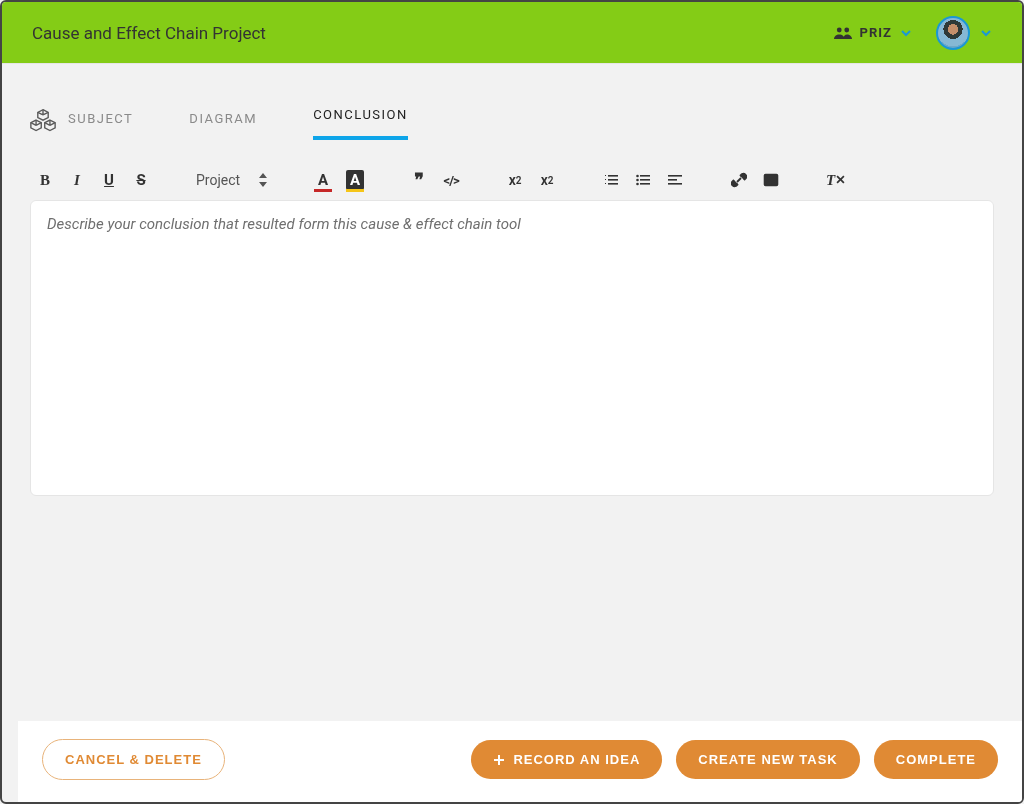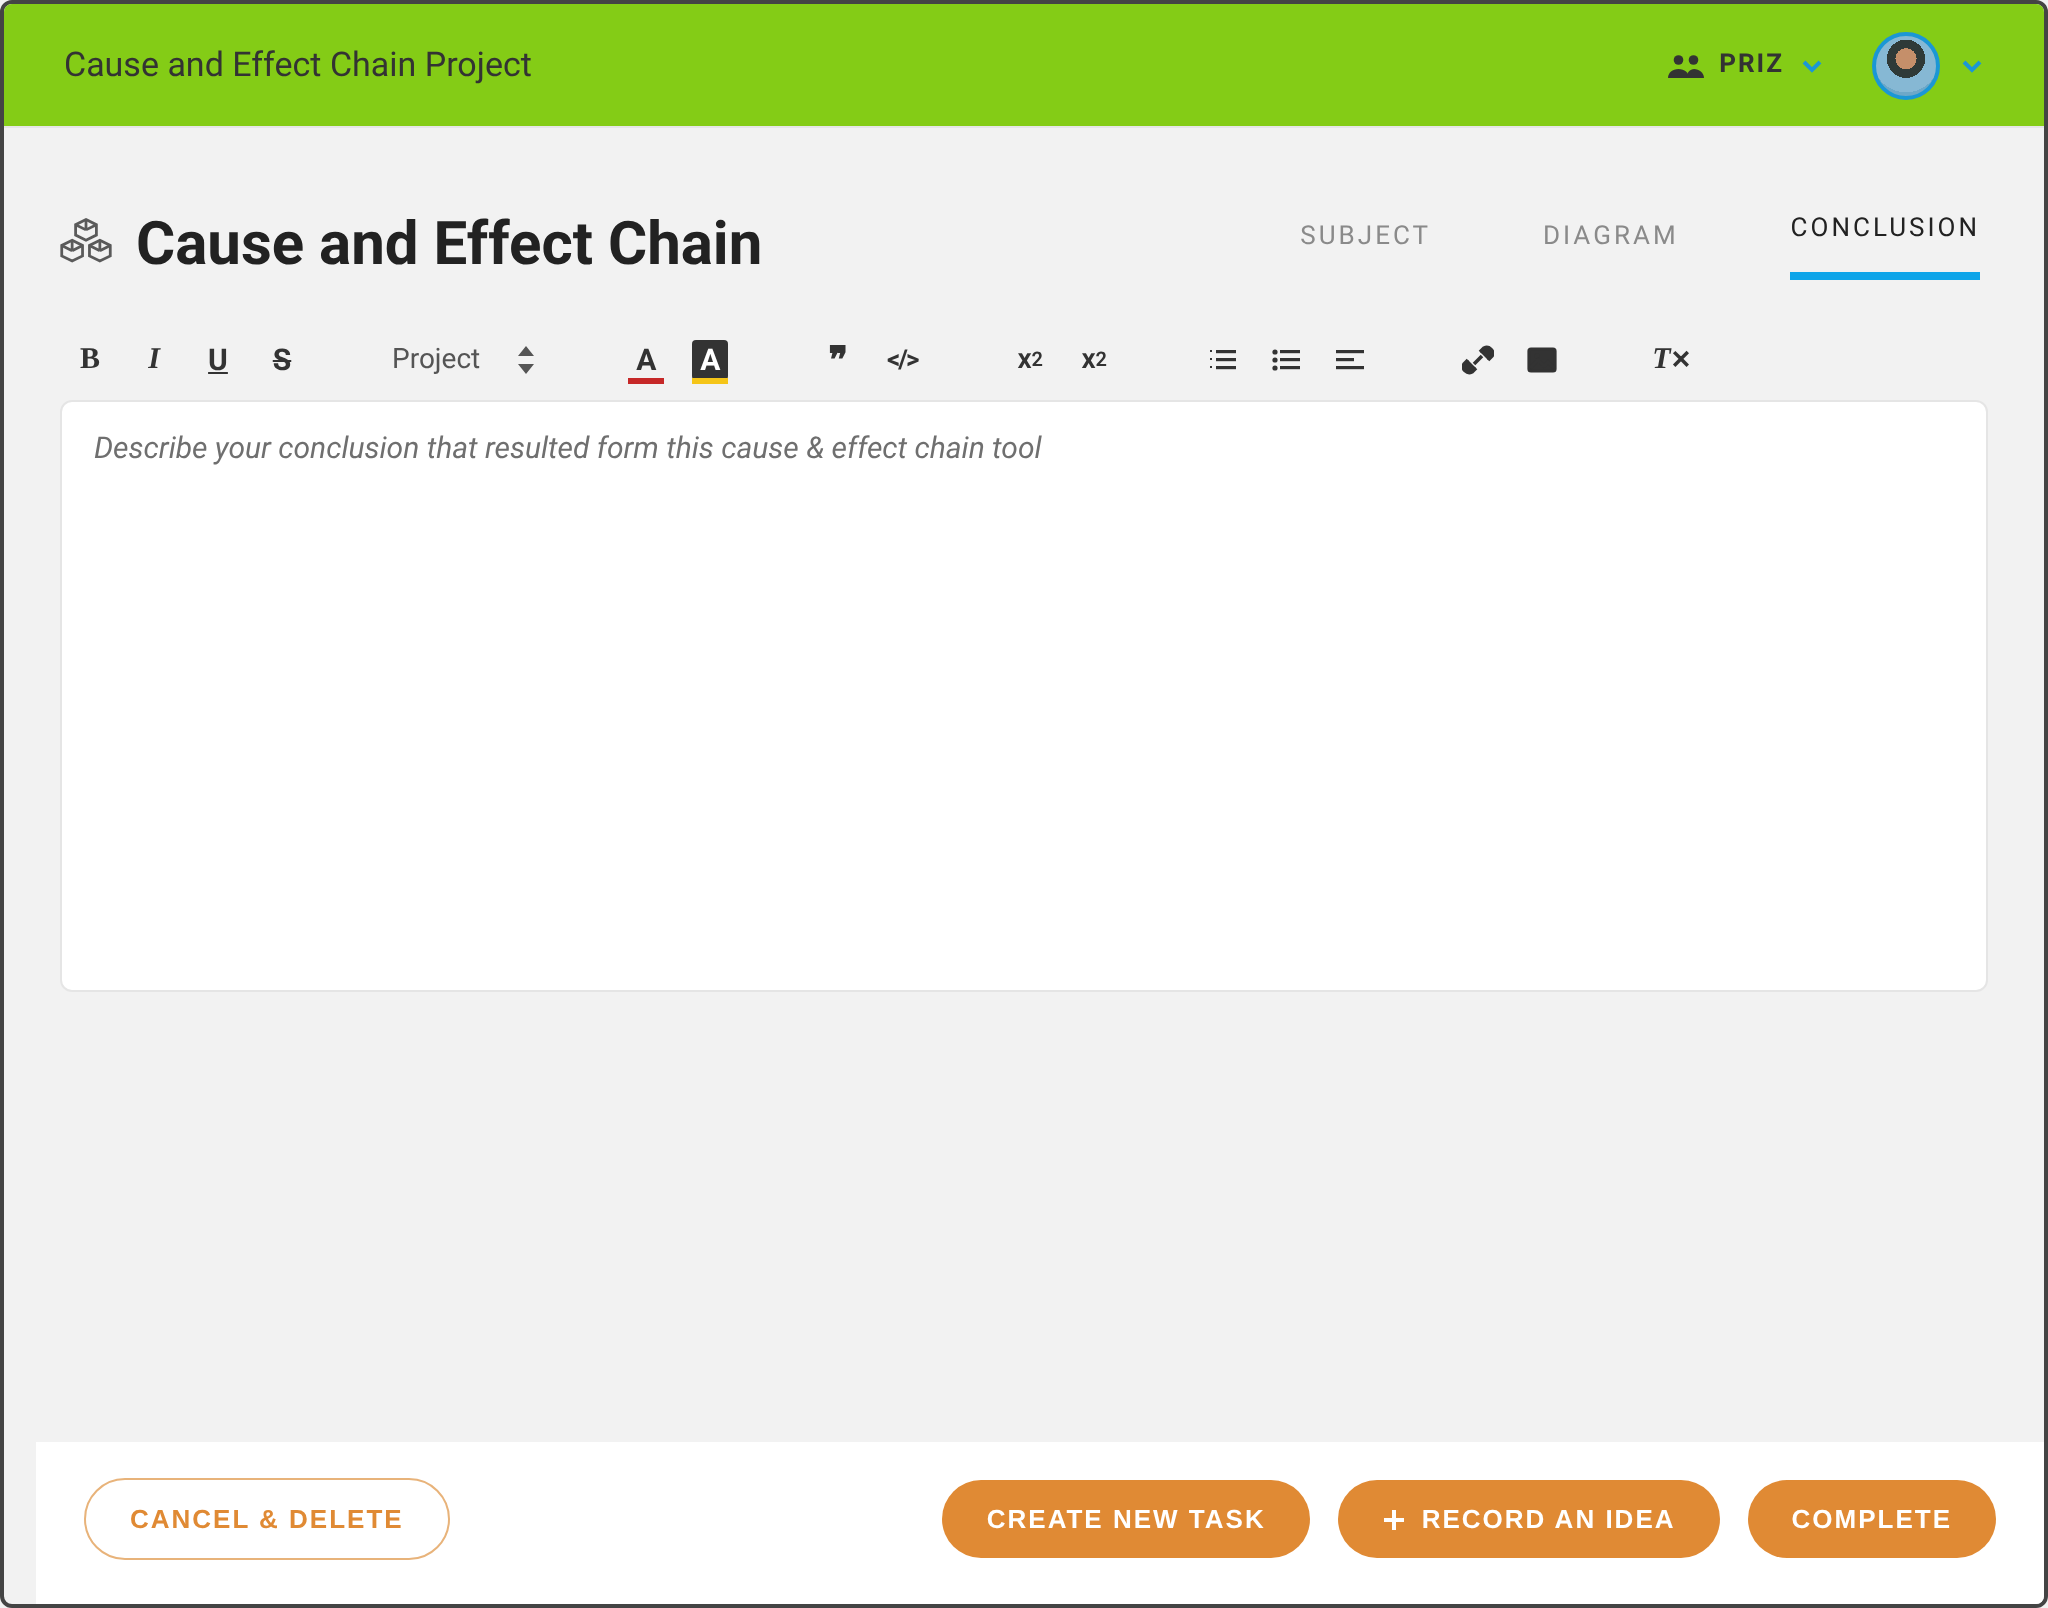--- a/index.html
+++ b/index.html
@@ -101,21 +101,20 @@
 
   <div class="page-title-row">
     <svg class="page-icon" viewBox="0 0 30 30" fill="none" stroke="#5a5a5a" stroke-width="1.6">
       <path d="M15 2l6 3v6l-6 3-6-3V5z"></path>
         <path d="M15 2v6m0 0l6-3m-6 3L9 5"></path>
       <path d="M7 14l6 3v6l-6 3-6-3v-6z"></path>
         <path d="M7 14v6m0 0l6-3m-6 3l-6-3"></path>
       <path d="M23 14l6 3v6l-6 3-6-3v-6z"></path>
         <path d="M23 14v6m0 0l6-3m-6 3l-6-3"></path>
     </svg>
-    <div class="page-title">Cause and Effect Chain</div>
 
     <div class="tabs">
       <div class="tab">SUBJECT</div>
       <div class="tab">DIAGRAM</div>
       <div class="tab active">CONCLUSION</div>
     </div>
   </div>
 
   <div class="editor">
     <div class="toolbar">
@@ -213,21 +212,21 @@
 
     <div class="editor-body">
       <div class="editor-placeholder">Describe your conclusion that resulted form this cause &amp; effect chain tool</div>
     </div>
   </div>
 </div>
 
 <div class="footer">
   <button class="btn btn-outline">CANCEL &amp; DELETE</button>
   <div class="spacer"></div>
-  <button class="btn btn-fill">CREATE NEW TASK</button>
   <button class="btn btn-fill">
     <svg class="plus-icon" viewBox="0 0 12 12">
         <path d="M6 1v10M1 6h10" stroke="#fff" stroke-width="2"></path>
       </svg>
     <span>RECORD AN IDEA</span>
   </button>
+  <button class="btn btn-fill">CREATE NEW TASK</button>
   <button class="btn btn-fill">COMPLETE</button>
 </div>
 
 </body></html>

